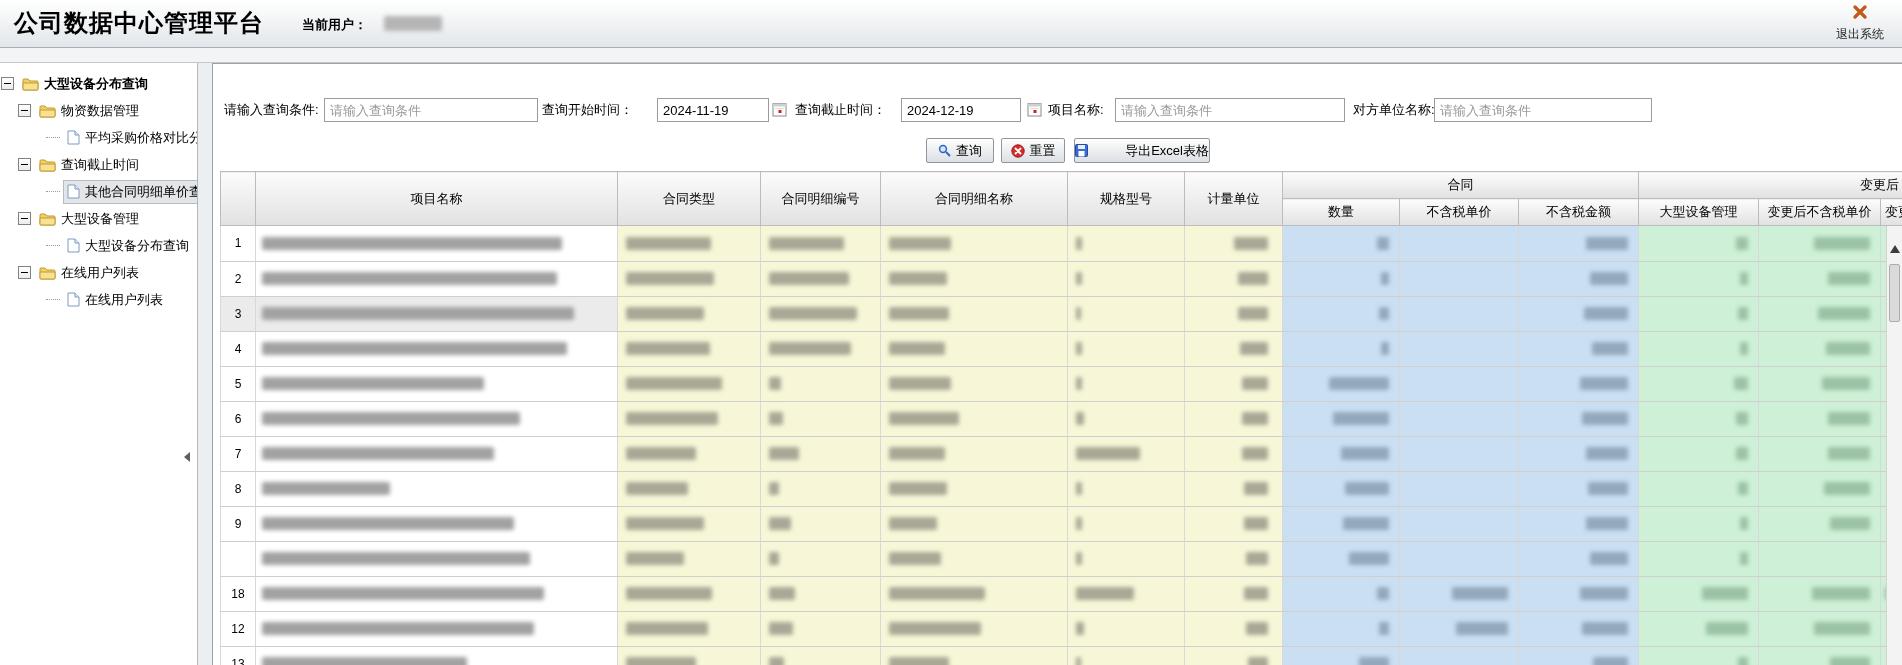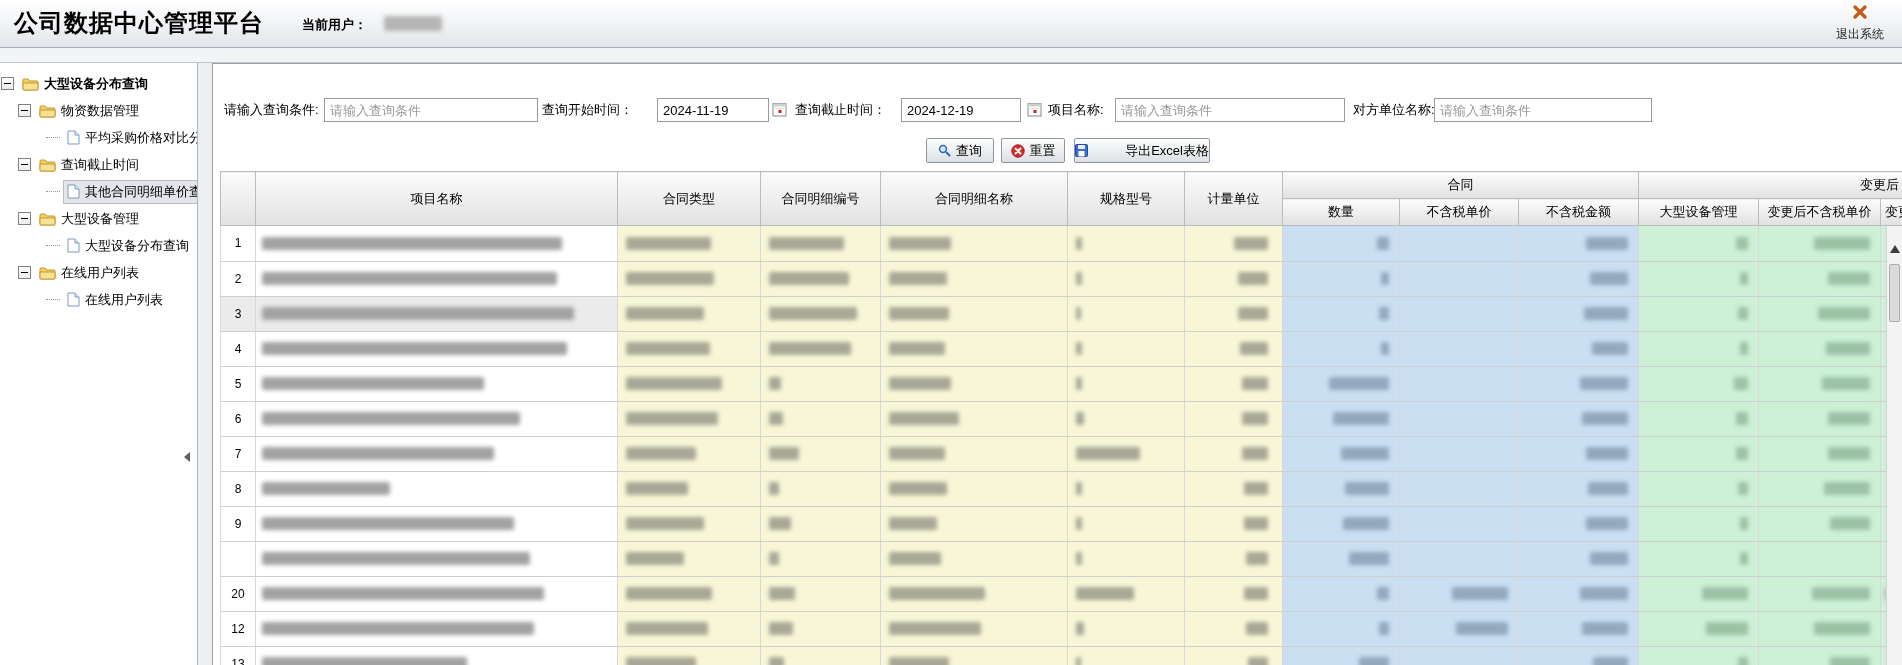--- a/index.html
+++ b/index.html
@@ -887,21 +887,21 @@
               <td style="background: rgb(205, 240, 214);">
                 <div class="cellin jr" style="padding-right: 10px;"></div>
               </td>
               <td style="background: rgb(205, 240, 214);">
                 <div class="cellin jl" style="padding-left: 4px;"></div>
               </td>
             </tr>
             <tr>
               <td style="background: rgb(255, 255, 255);">
                 <div class="cellin jc">
-                  <span>20</span>
+                  <span>18</span>
                 </div>
               </td>
               <td style="background: rgb(255, 255, 255);">
                 <div class="cellin jl" style="padding-left: 6px;">
                   <div class="blurblk" style="width: 282px; height: 13px; background: rgb(162, 162, 162);"></div>
                 </div>
               </td>
               <td style="background: rgb(247, 247, 216);">
                 <div class="cellin jl" style="padding-left: 8px;">
                   <div class="blurblk" style="width: 86px; height: 13px; background: rgb(169, 167, 149);"></div>

